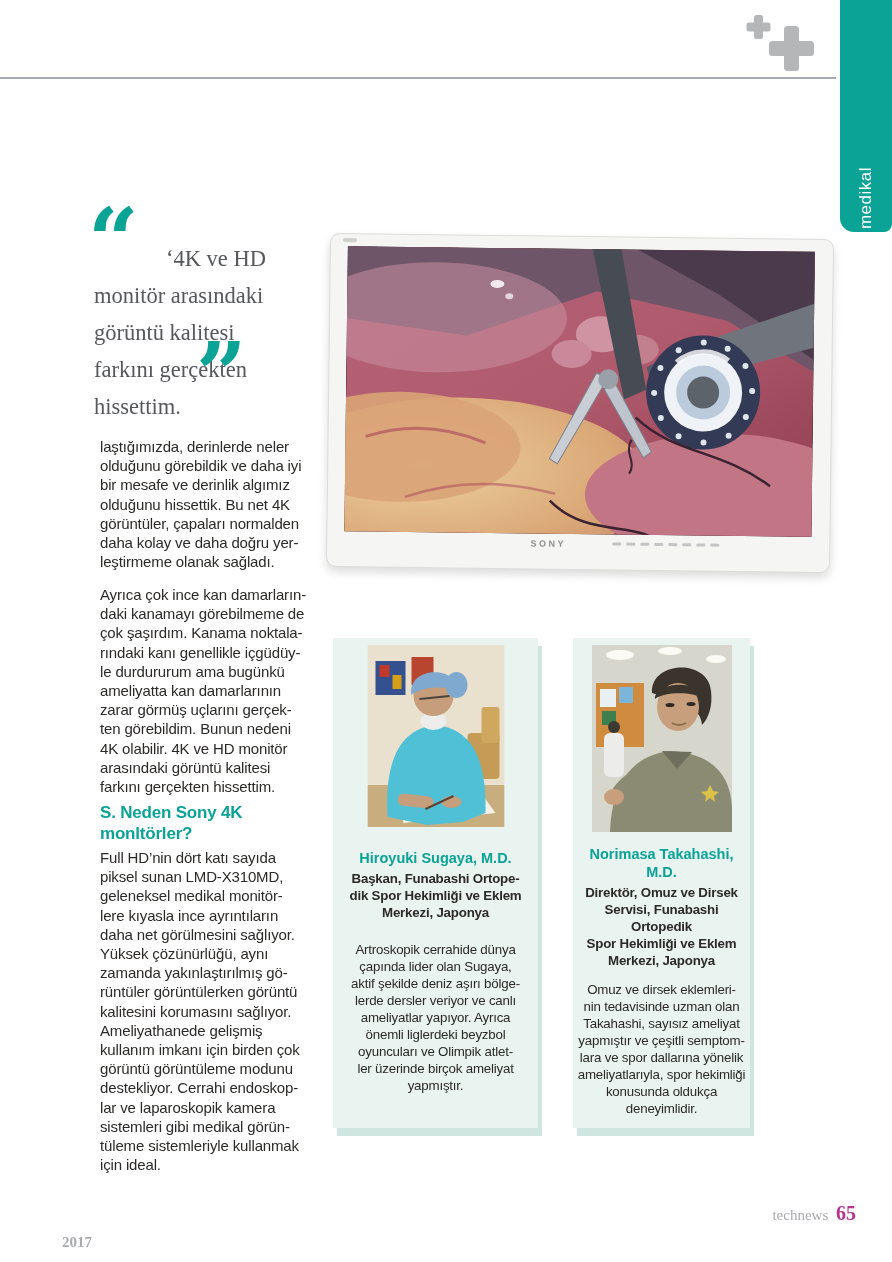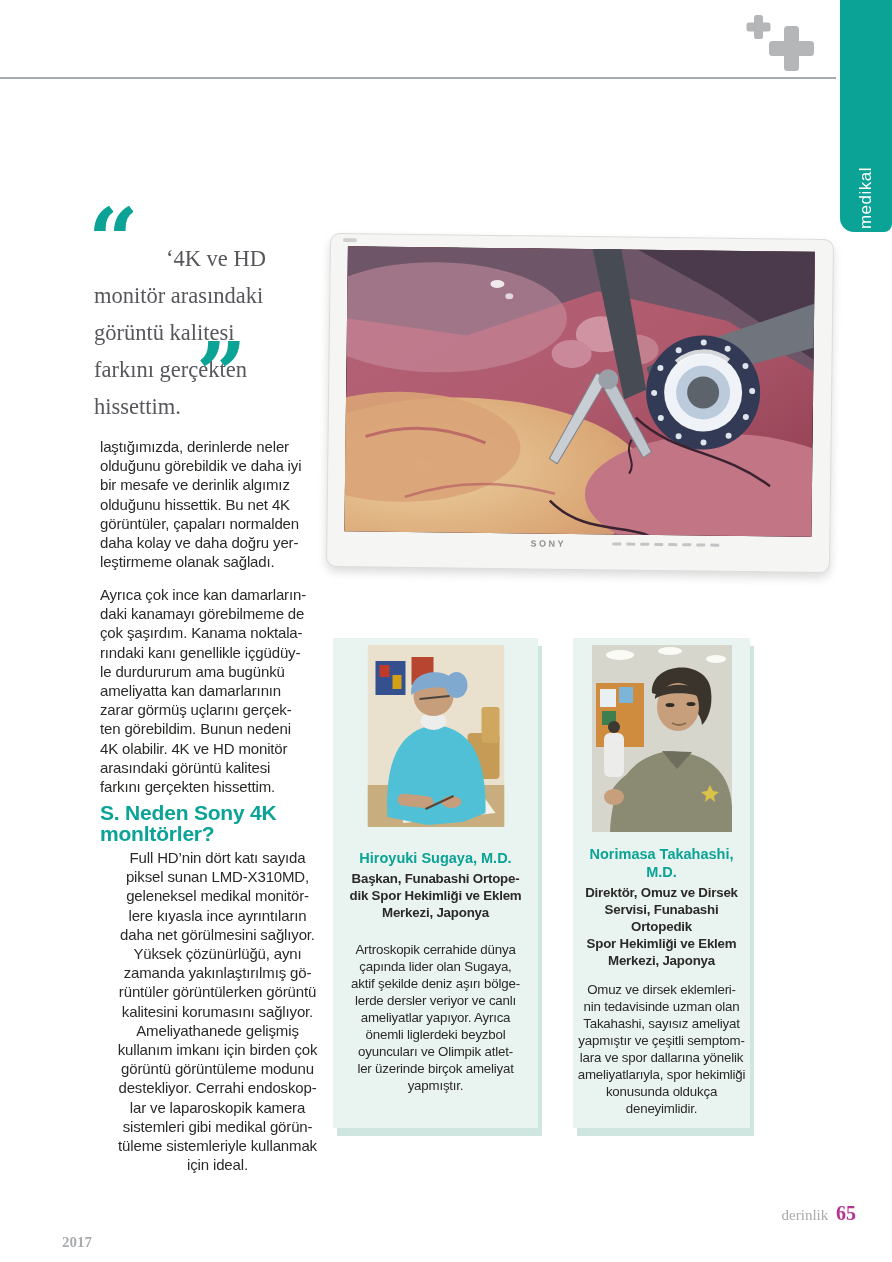--- a/index.html
+++ b/index.html
@@ -21,23 +21,23 @@
   .quote-close{left:196px;top:330px;}
   .quote-text{position:absolute;left:94px;top:240px;width:230px;
               font-family:"Liberation Serif",serif;font-size:22.5px;line-height:37px;
               color:#56575b;white-space:pre-line;text-indent:72px;}
 
   
   .body-text{position:absolute;left:100px;width:235px;font-size:15px;line-height:19.2px;
              letter-spacing:-0.15px;white-space:pre-line;color:#2b2a28;}
   .para1{top:437px;}
   .para2{top:585px;}
-  .para3{top:848px;text-align:center;}
+  .para3{top:848px;}
   .section-heading{position:absolute;left:100px;top:802px;margin:0;width:235px;
-                   color:var(--accent,#0aa396);font-size:21px;line-height:21px;
+                   color:var(--accent,#0aa396);font-size:17px;line-height:21px;
                    font-weight:bold;white-space:pre-line;letter-spacing:-0.2px;}
 
   
   .monitor{position:absolute;left:328px;top:236px;width:502px;height:332px;
            background:#f5f5f3;border:1px solid #dcdcda;border-radius:10px;
            transform:rotate(0.7deg);box-shadow:0 5px 10px rgba(0,0,0,.14);}
   .screen{position:absolute;left:17px;top:12px;width:467px;height:285px;background:#000;
           box-shadow:inset 0 0 0 2px rgba(0,0,0,.35);}
   .bezel-mark{position:absolute;left:12px;top:4px;width:14px;height:4px;background:#cfcfcd;border-radius:2px;}
   .monitor-brand{position:absolute;left:0;right:60px;top:302px;text-align:center;
@@ -285,17 +285,17 @@
 Takahashi, sayısız ameliyat
 yapmıştır ve çeşitli semptom-
 lara ve spor dallarına yönelik
 ameliyatlarıyla, spor hekimliği
 konusunda oldukça
 deneyimlidir.</div>
   </div>
 
   <div class="footer-year">2017</div>
   <div class="footer-right">
-    <span class="footer-brand">derinlik</span>
+    <span class="footer-brand">technews</span>
     <span class="footer-page">65</span>
   </div>
 
 </div>
 
 </body></html>

